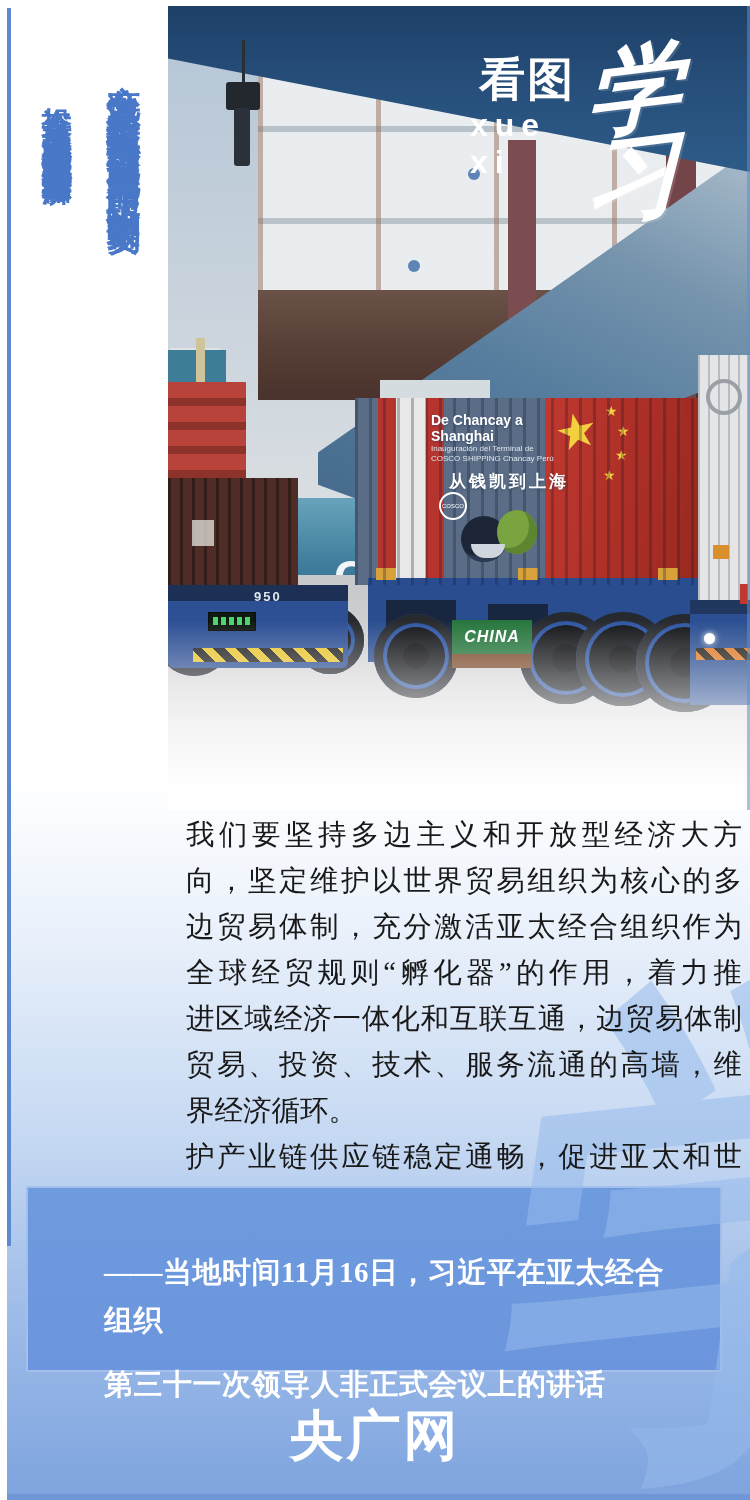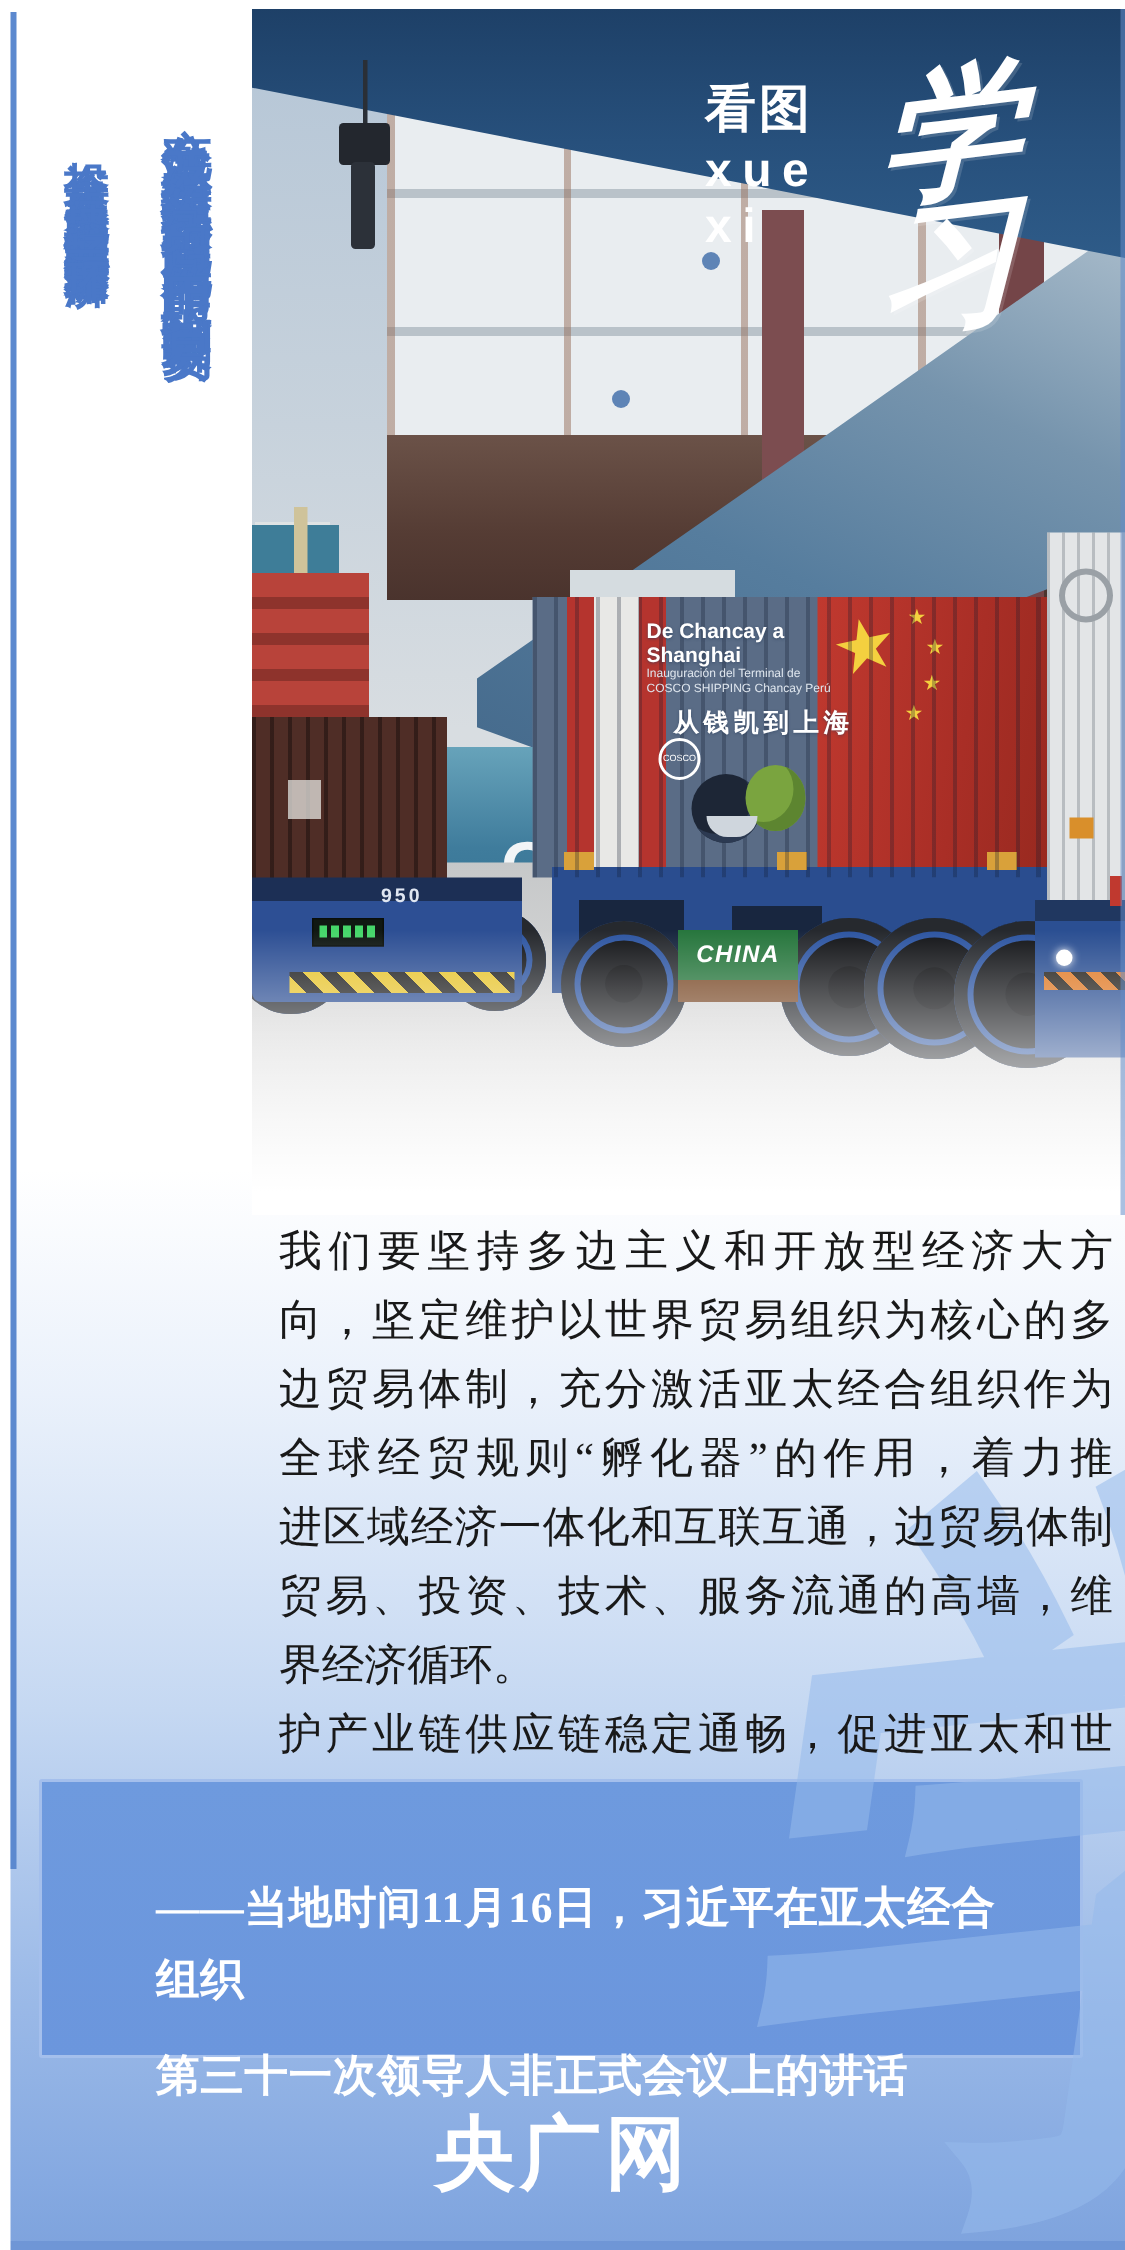--- a/index.html
+++ b/index.html
@@ -99,21 +99,21 @@
   .agv2{left:522px;top:600px;width:60px;height:105px;background:linear-gradient(180deg,#203760 0 14px,#2b4f92 14px 100%);}
   .agv2 .light{position:absolute;left:14px;top:33px;width:11px;height:11px;border-radius:50%;background:#ffffff;box-shadow:0 0 6px #fff;}
   .agv2 .stripe{position:absolute;left:6px;top:48px;width:54px;height:12px;
     background:repeating-linear-gradient(45deg,#e07b28 0 7px,#26221c 7px 14px);}
   .agv2 .red{position:absolute;left:50px;top:-16px;width:8px;height:20px;background:#c0392f;}
   .photo-fade{left:0;top:620px;width:582px;height:190px;
     background:linear-gradient(180deg,rgba(255,255,255,0) 0%,rgba(255,255,255,.55) 45%,#ffffff 92%);z-index:10;}
   .photo-edge{left:579px;top:0;width:3px;height:810px;background:rgba(100,140,200,.55);z-index:11;}
   
   .brand{left:470px;top:56px;z-index:31;display:flex;align-items:flex-start;color:#ffffff;}
-  .brand-main{font-size:34px;font-weight:800;letter-spacing:2px;line-height:1;}
+  .brand-main{font-size:46px;font-weight:800;letter-spacing:2px;line-height:1;text-align:center;}
   .brand-pinyin{display:block;font-size:32px;font-weight:700;letter-spacing:7px;margin-top:5px;}
   .brand-calli{font-family:"DejaVu Serif",serif;font-style:italic;font-weight:700;font-size:95px;line-height:.9;
     transform:rotate(-7deg) skewX(-8deg);margin-left:2px;margin-top:-14px;text-shadow:2px 2px 0 rgba(255,255,255,.15);}
   
   .watermark{left:470px;top:960px;width:560px;height:600px;z-index:5;color:rgba(150,185,235,.55);
     font-family:"DejaVu Serif",serif;font-style:italic;font-weight:700;font-size:520px;line-height:1;
     transform:rotate(-6deg);pointer-events:none;}
   
   .bodytext{left:186px;top:812px;width:556px;z-index:6;color:#191919;
     font-family:"Liberation Serif",serif;font-size:28.5px;}

